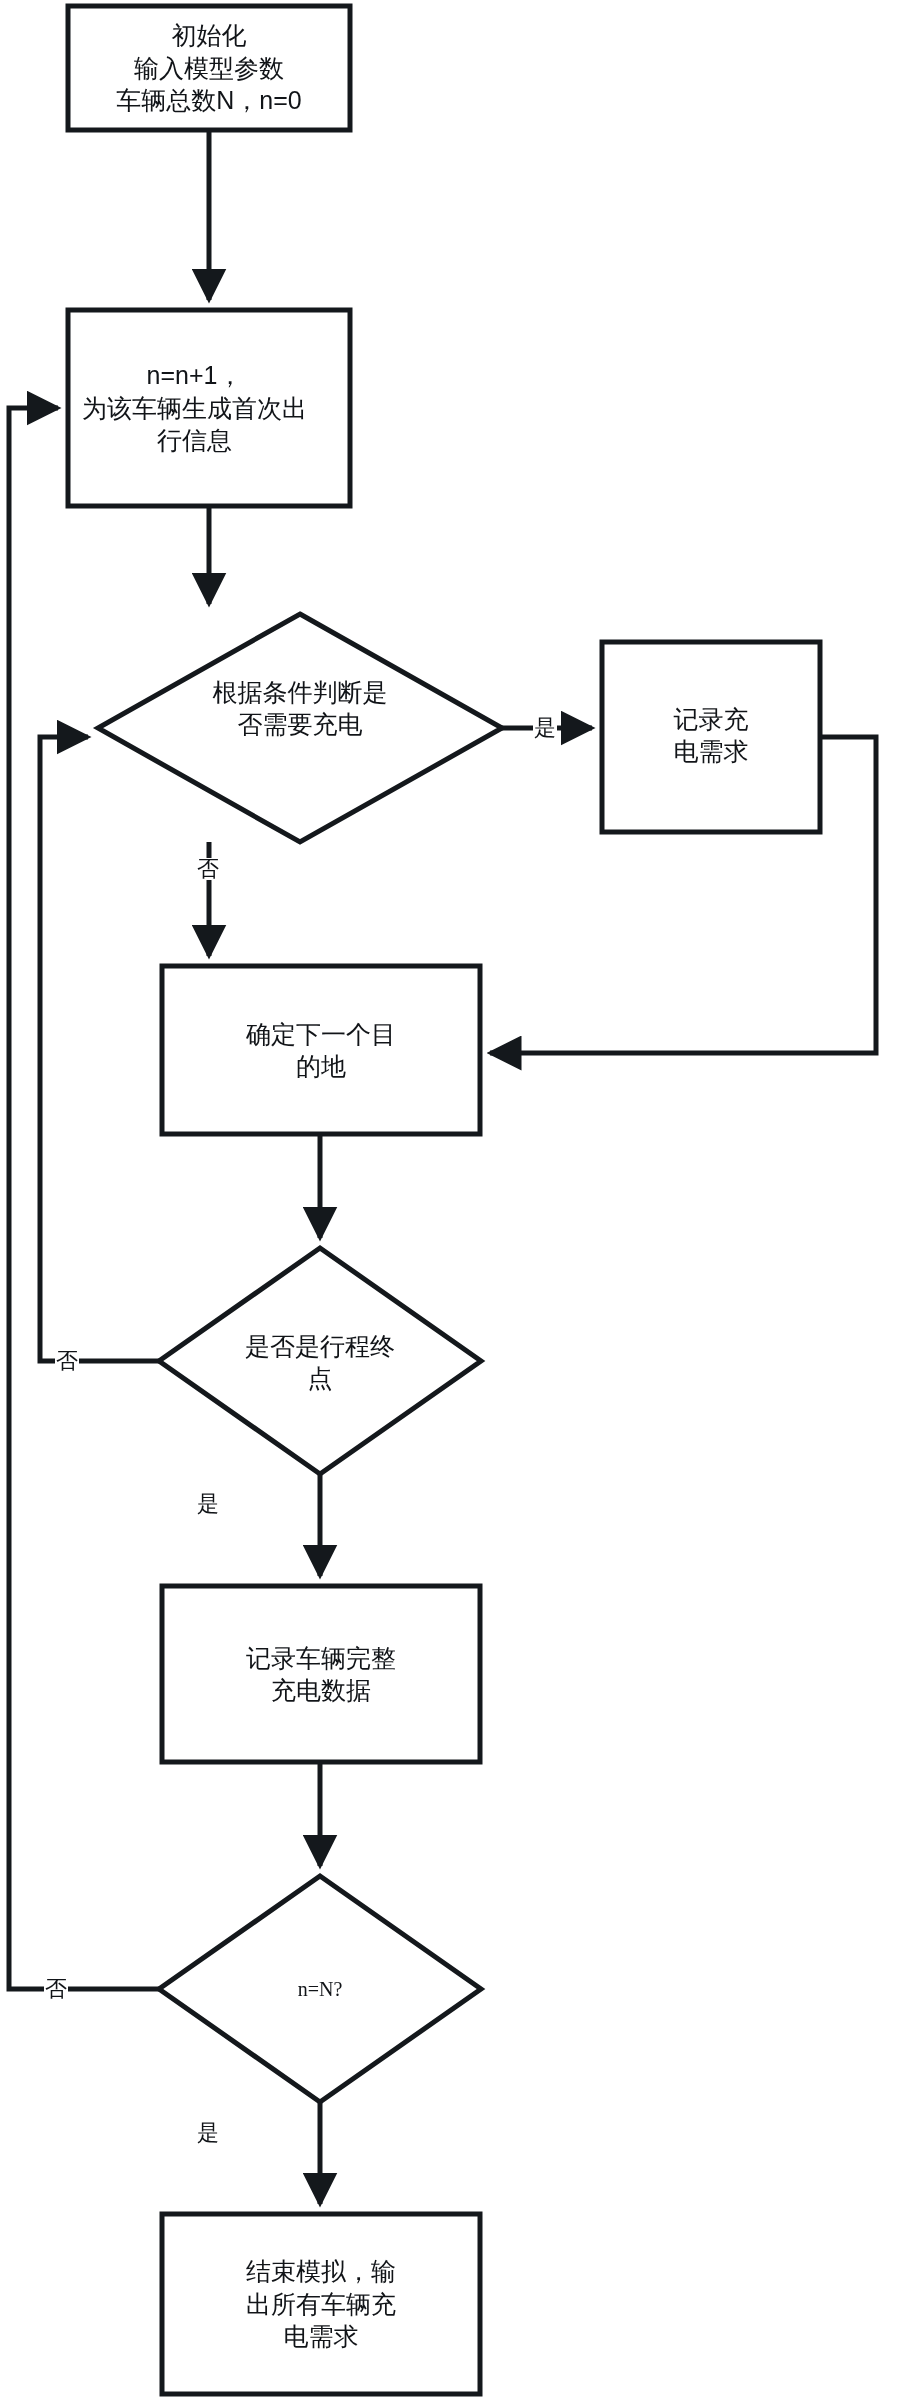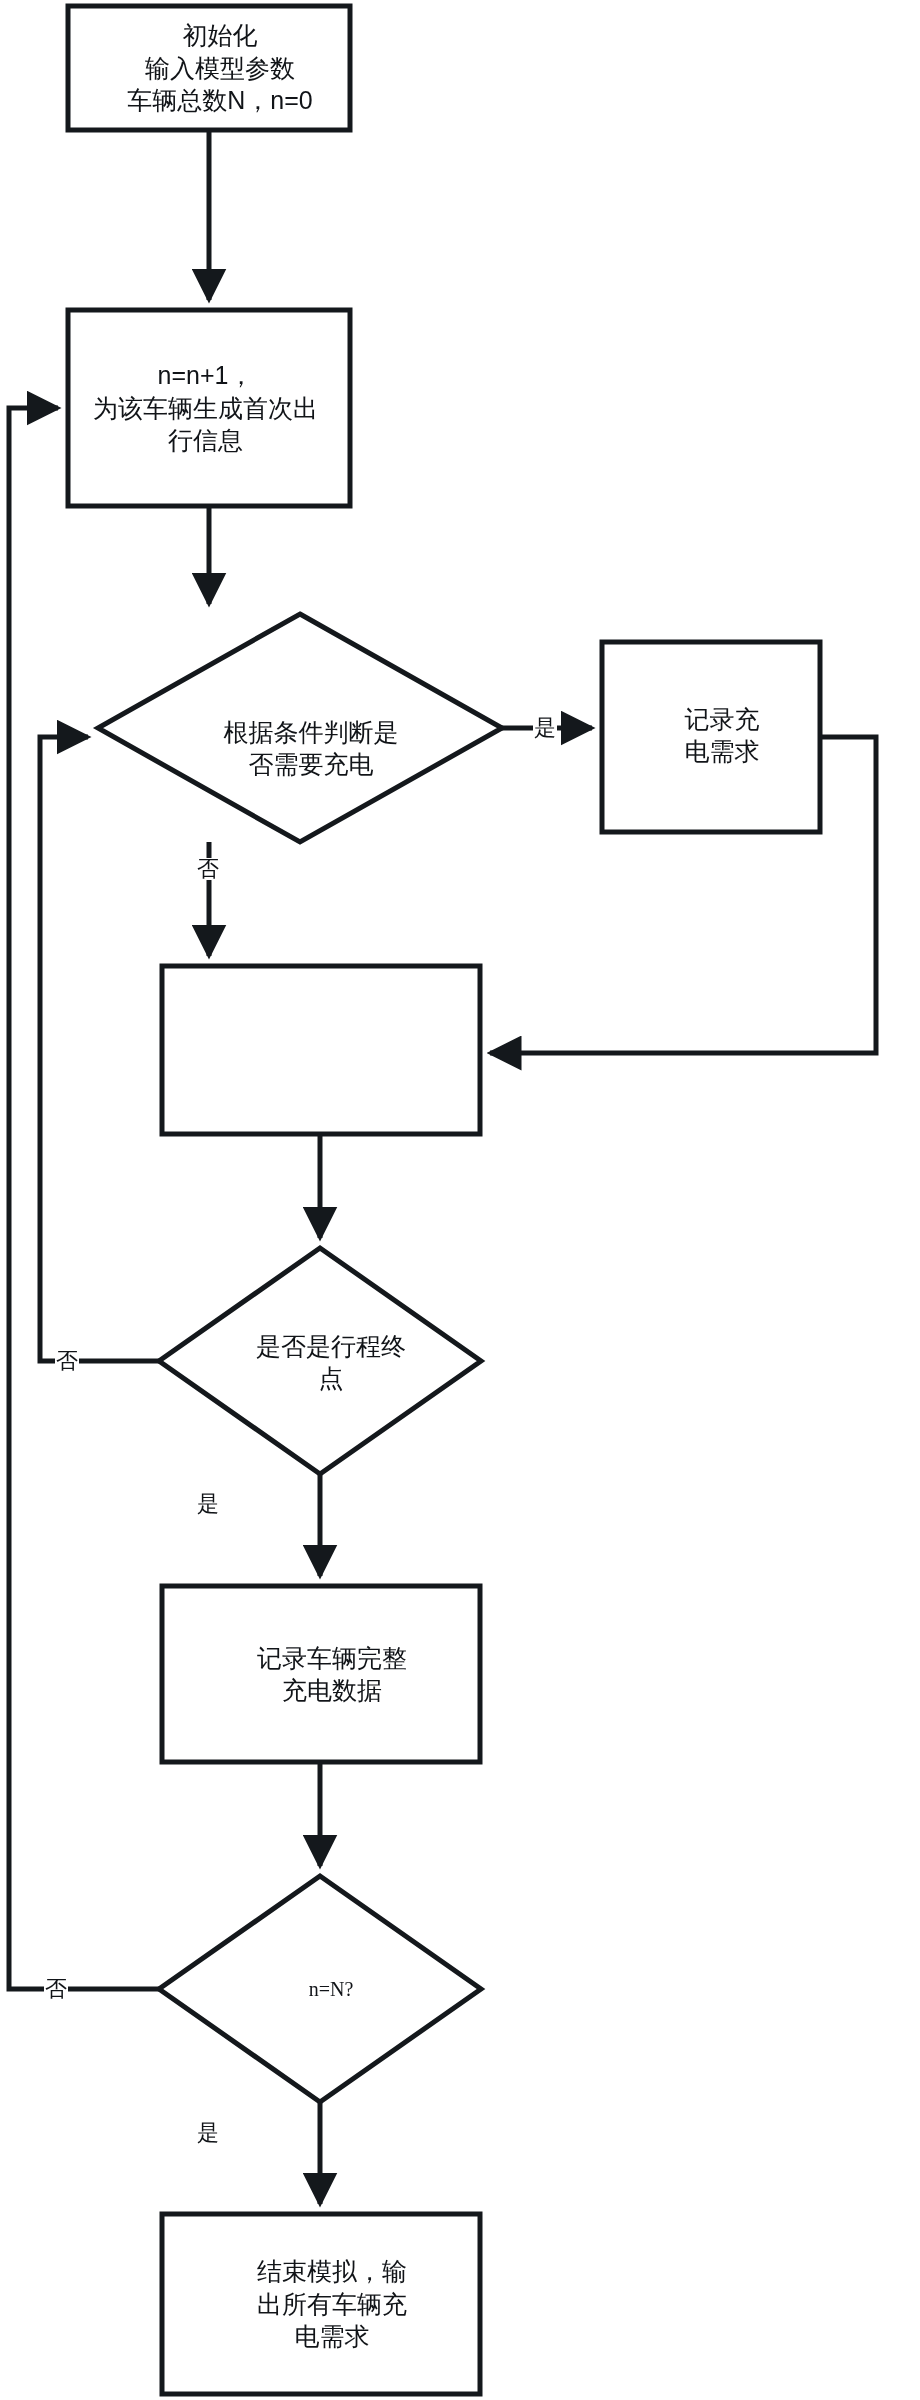--- a/index.html
+++ b/index.html
@@ -27,21 +27,20 @@
     position: absolute;
     display: flex;
     align-items: center;
     justify-content: center;
     text-align: center;
     color: #111418;
     font-size: 25px;
     line-height: 1.30;
     white-space: pre-line;
     letter-spacing: 0px;
-    margin-left: 11px;
   }
   .node-text.mono-ish {
     font-family: "Liberation Serif", serif;
     font-size: 20px;
   }
   .edge-label {
     position: absolute;
     color: #111418;
     font-size: 22px;
     line-height: 1;
@@ -104,26 +103,28 @@
   </svg>
 
   <div class="node-text" style="left:70px; top:8px; width:278px; height:120px;">初始化
 输入模型参数
 车辆总数N，n=0</div>
 
   <div class="node-text" style="left:70px; top:312px; width:249px; height:192px;">n=n+1，
 为该车辆生成首次出
 行信息</div>
 
-  <div class="node-text" style="left:160px; top:704px; width:280px; height:88px;">根据条件判断是
+  <div class="node-text" style="left:160px; top:664px; width:280px; height:88px;">根据条件判断是
 否需要充电</div>
 
   <div class="node-text" style="left:604px; top:644px; width:214px; height:182px;">记录充
 电需求</div>
 
+  <div class="node-text" style="left:164px; top:968px; width:314px; height:164px;">确定下一个目
+的地</div>
 
   <div class="node-text" style="left:180px; top:1318px; width:280px; height:88px;">是否是行程终
 点</div>
 
   <div class="node-text" style="left:164px; top:1588px; width:314px; height:172px;">记录车辆完整
 充电数据</div>
 
   <div class="node-text mono-ish" style="left:200px; top:1963px; width:240px; height:52px;">n=N?</div>
 
   <div class="node-text" style="left:164px; top:2216px; width:314px; height:176px;">结束模拟，输

